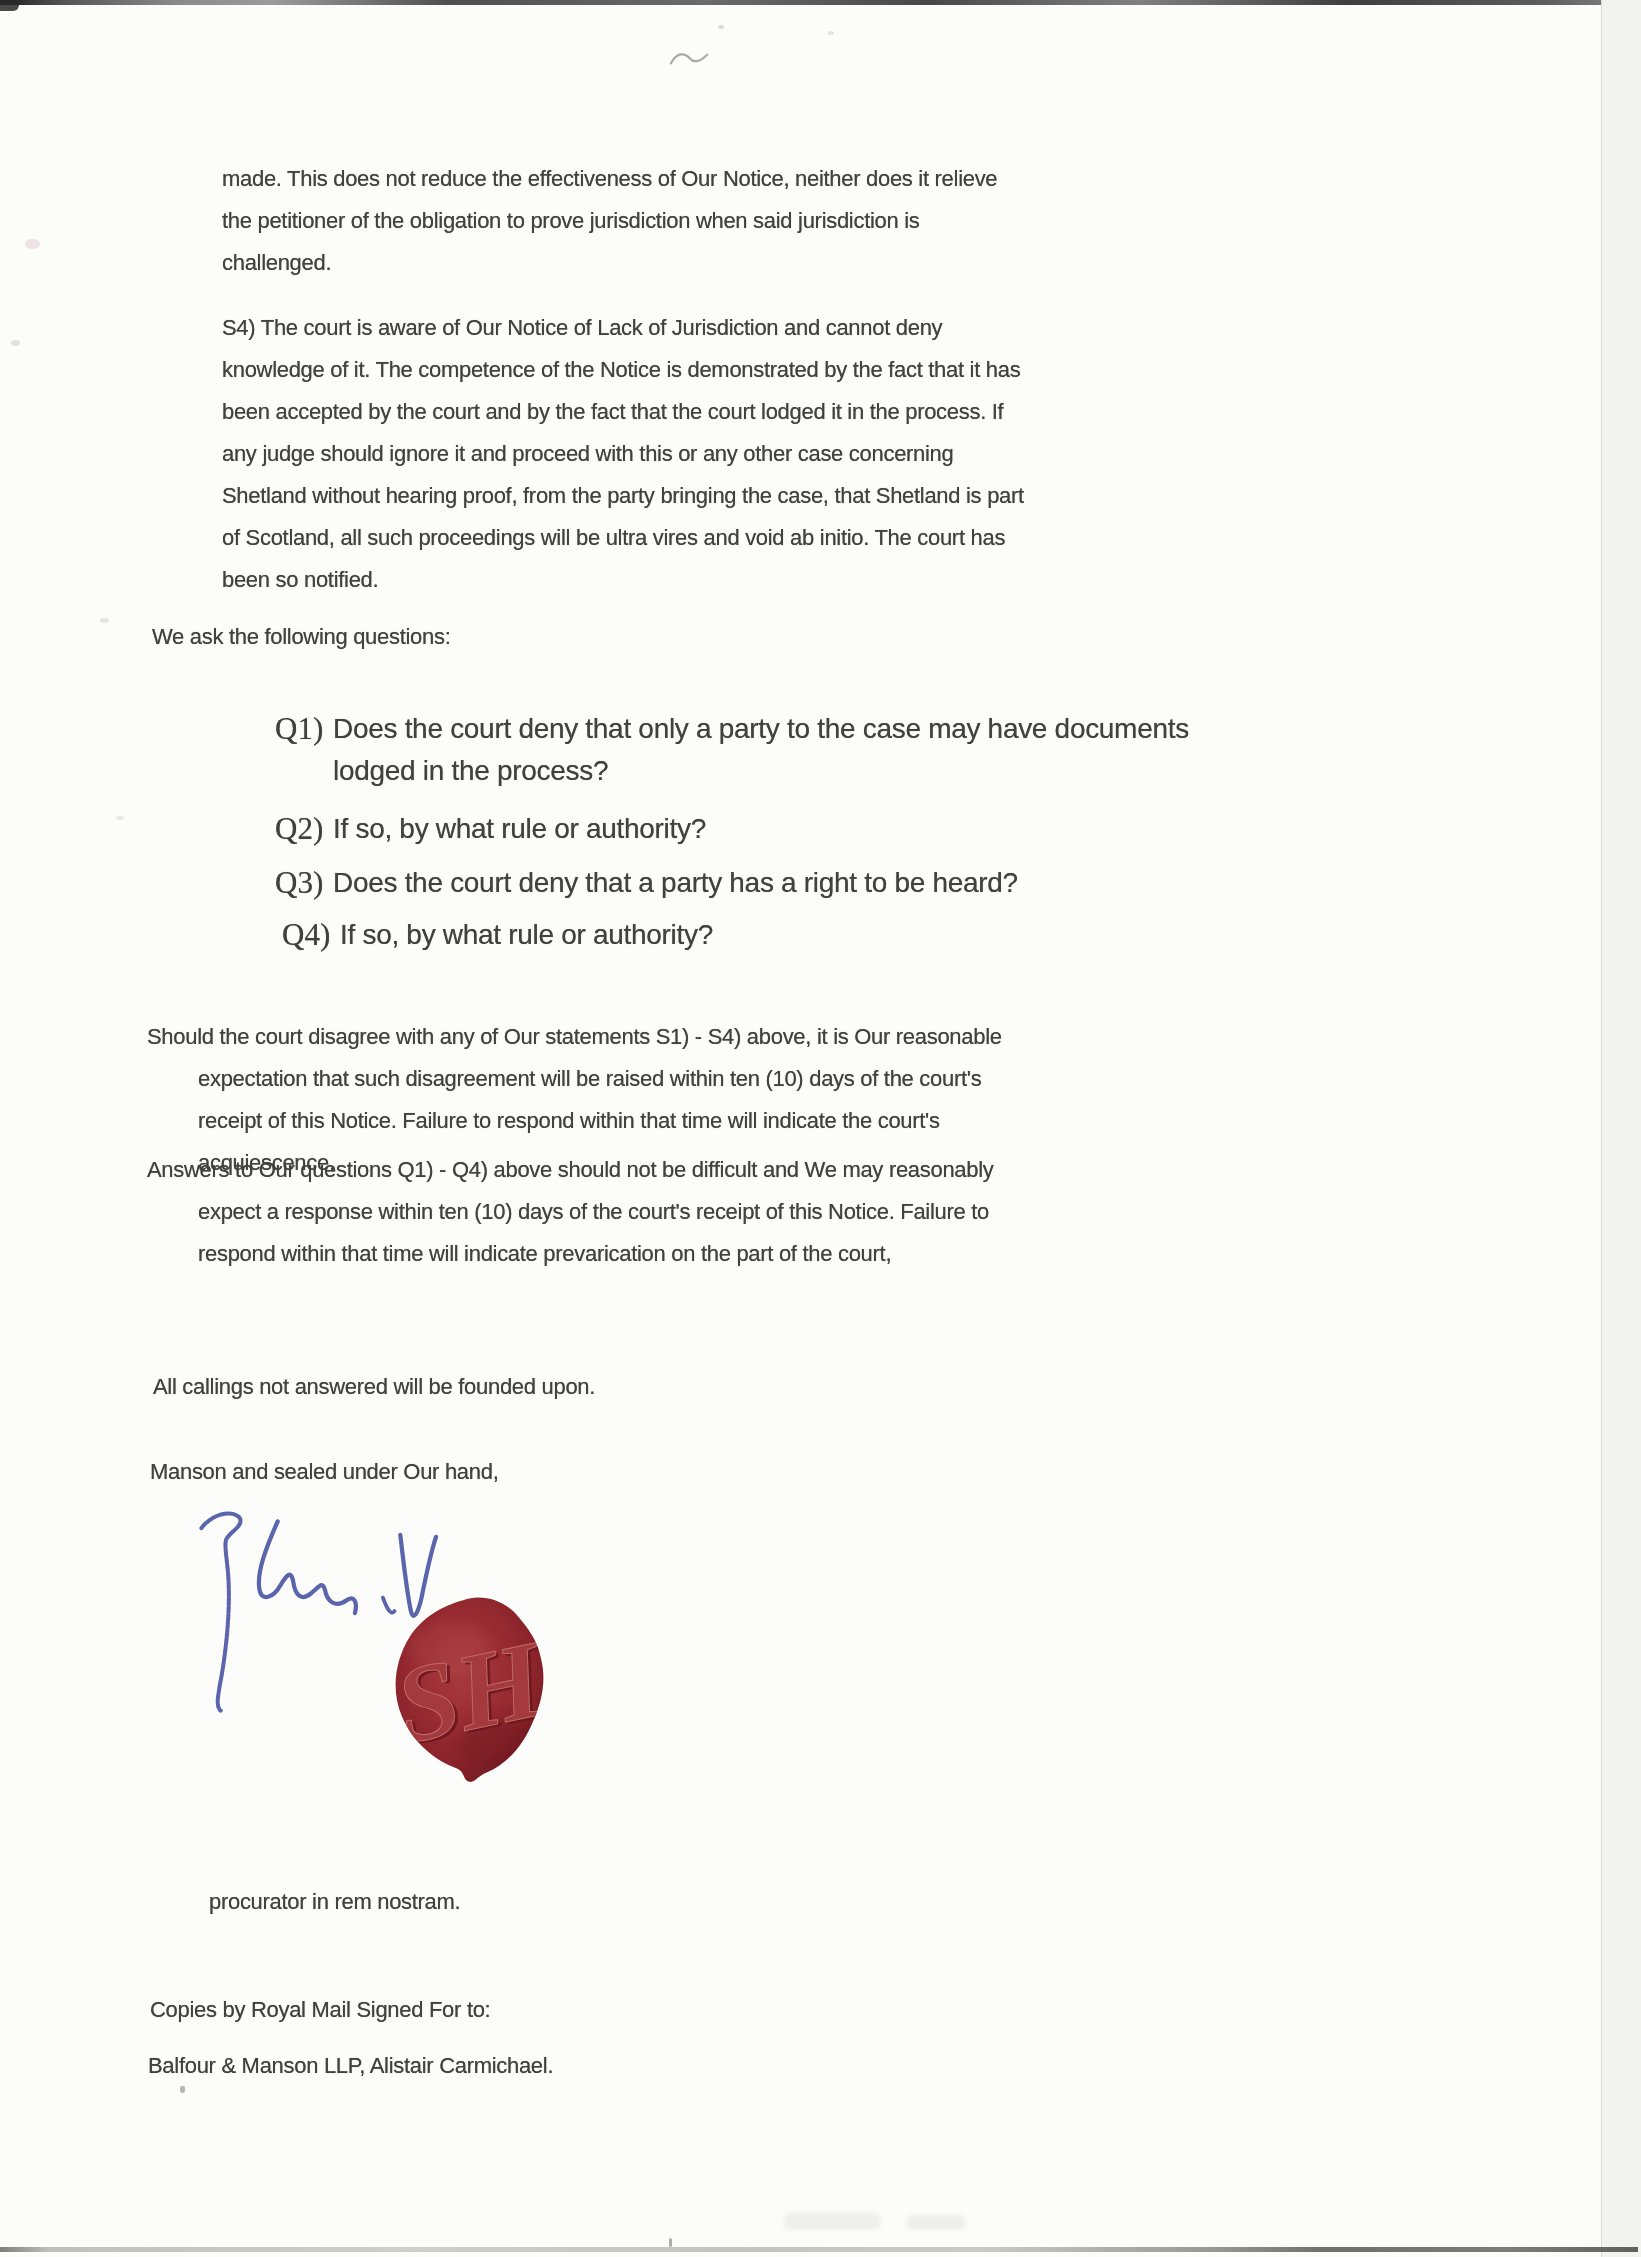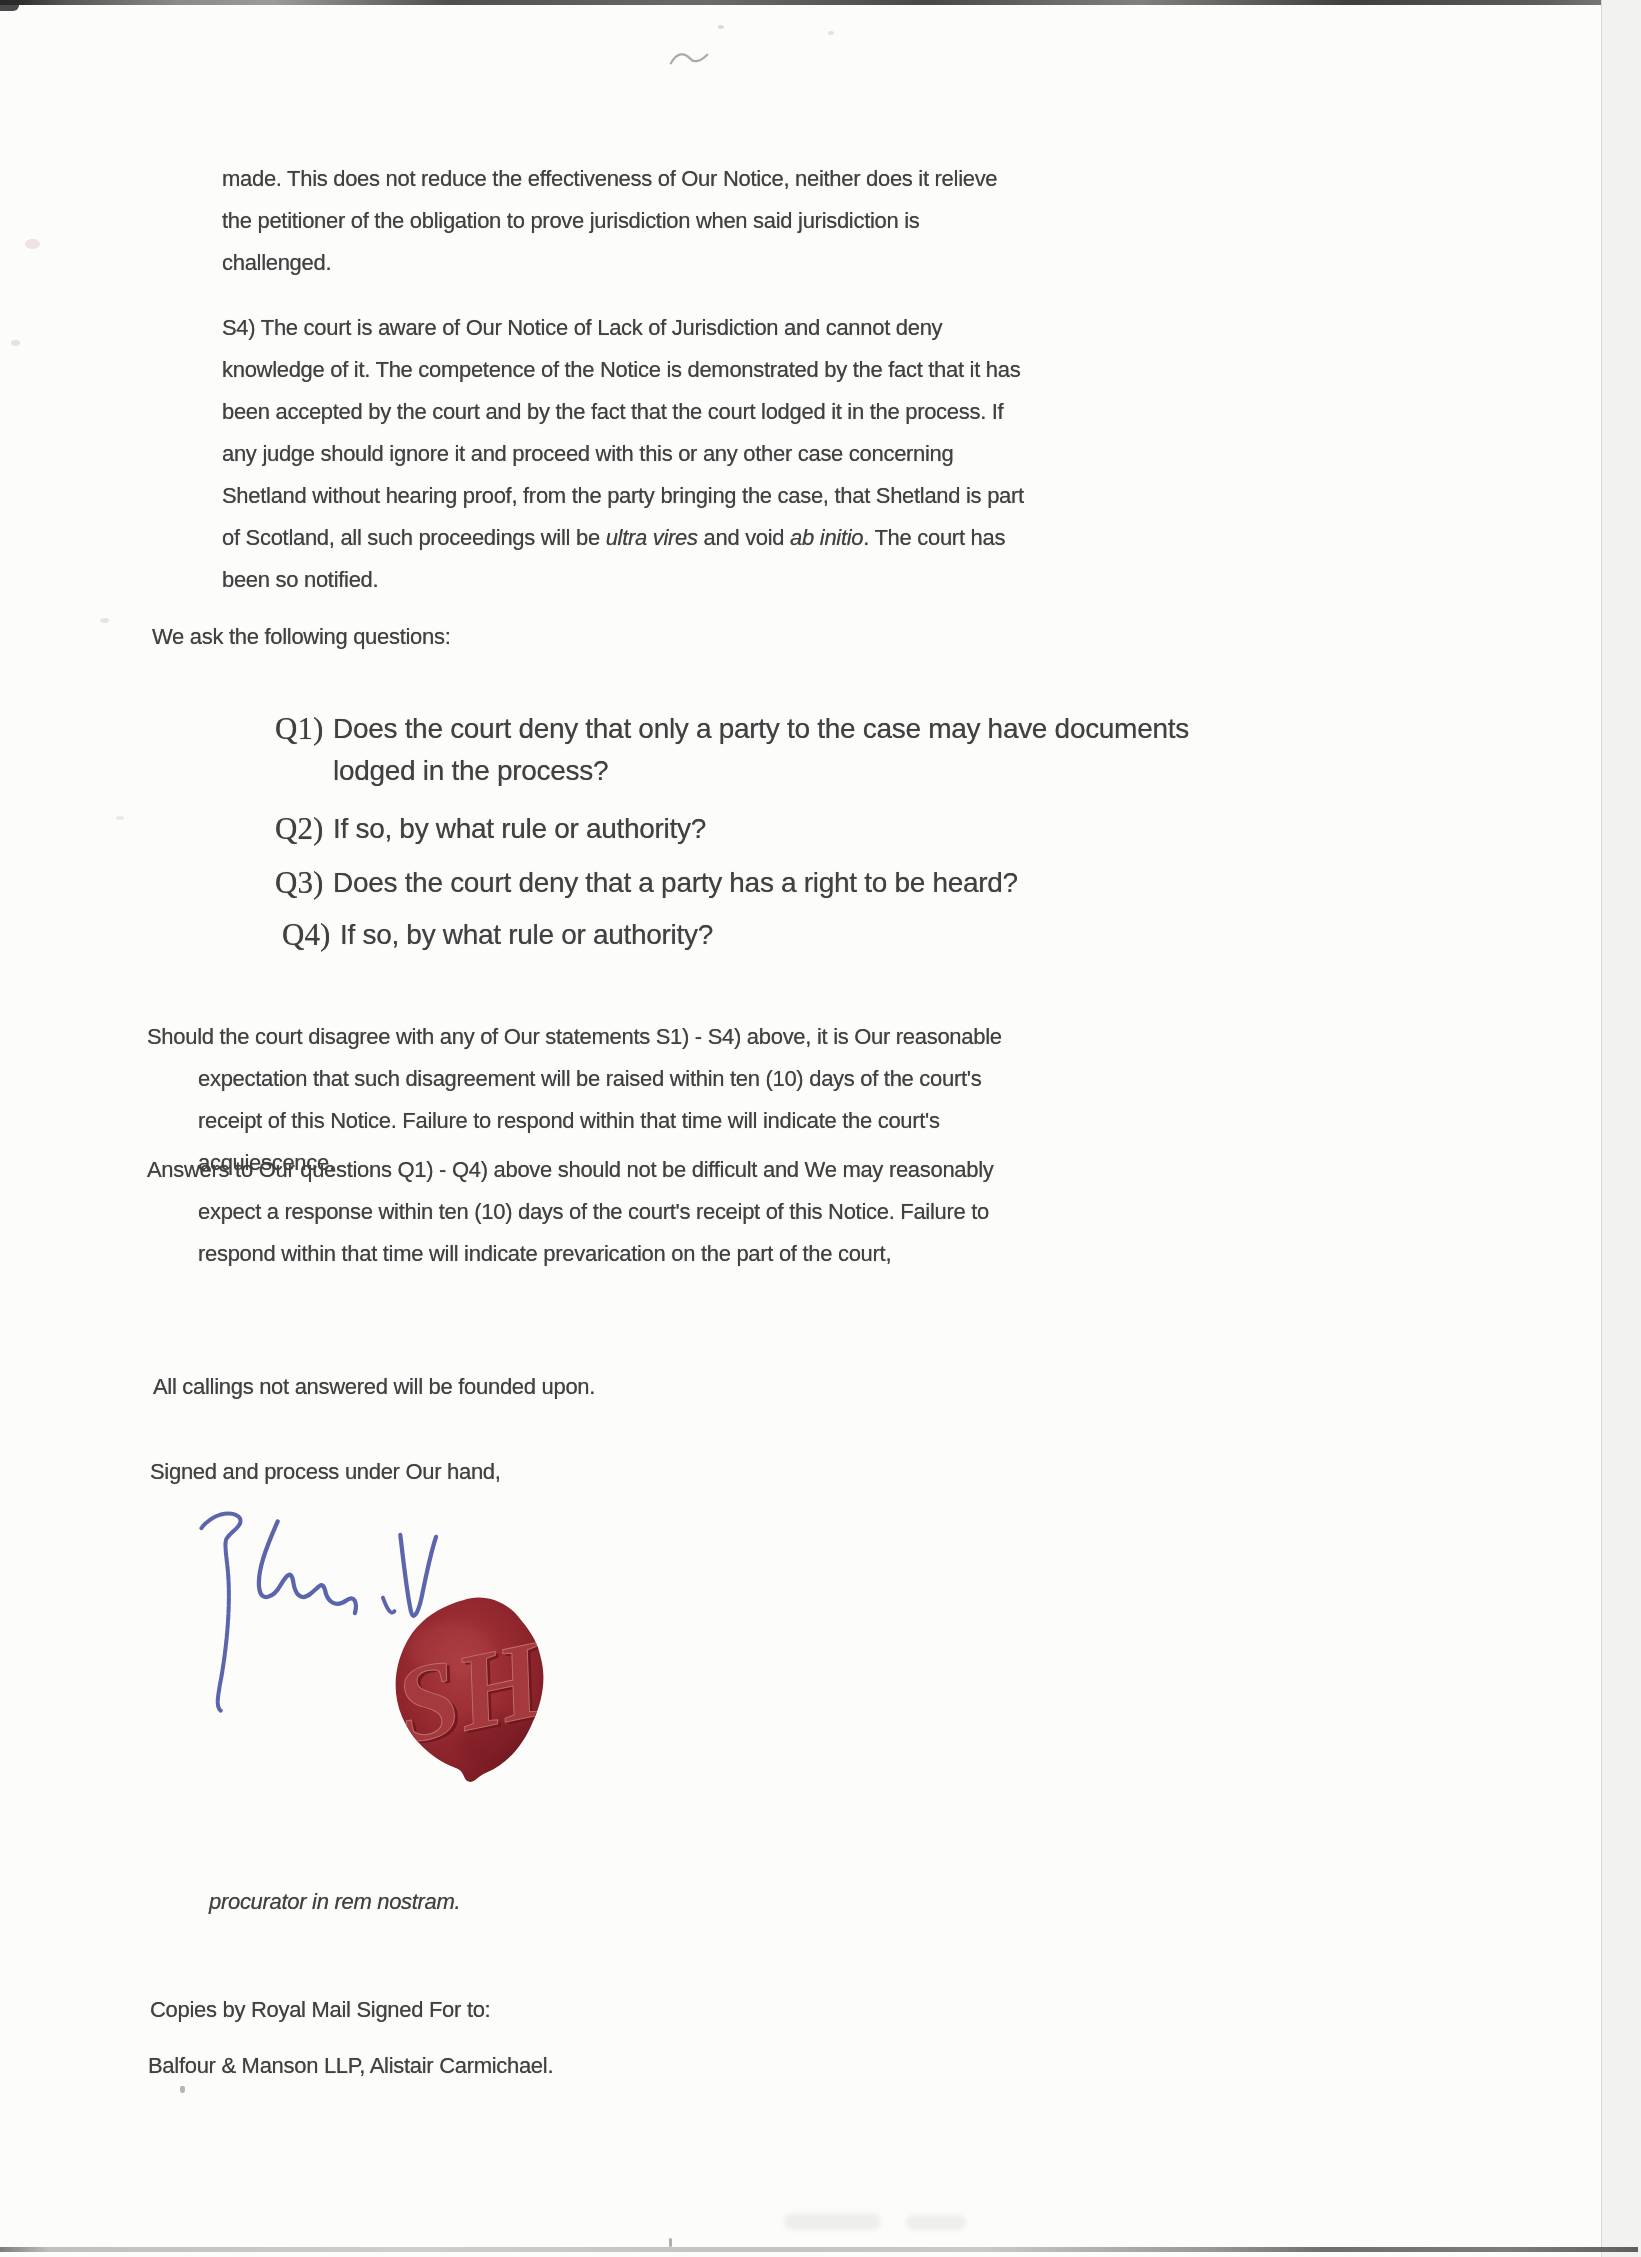--- a/index.html
+++ b/index.html
@@ -26,21 +26,21 @@
     position:absolute;left:0;top:2247px;width:1638px;height:4.8px;
     background:linear-gradient(90deg,#6f6f6f 0%,#b9b9b9 3%,#c9c9c9 25%,#bdbdbd 45%,#c4c4c4 60%,#8c8c8c 74%,#5f5f5f 81%,#6e6e6e 92%,#4f4f4f 100%);
     opacity:.9;
   }
   
   .txt{
     position:absolute;color:#414141;font-size:22px;line-height:42px;
     letter-spacing:-0.3px;white-space:pre-line;
     text-shadow:0 0 0.7px rgba(70,70,70,.75);
   }
-  .ital{font-style:italic;}
+  .ital{}
   .para-intro{left:222px;top:158px;width:1332px;}
   .para-s4{left:222px;top:307px;width:1332px;}
   .ask-heading{left:152px;top:616px;width:869px;}
   .qrow{position:absolute;display:flex;align-items:flex-start;}
   .qlabel{
     font-family:"Liberation Serif", serif;font-size:31px;line-height:42px;
     color:#404040;min-width:58px;text-shadow:0 0 0.7px rgba(70,70,70,.75);
   }
   .qtext{color:#414141;font-size:28px;line-height:42px;letter-spacing:-0.3px;
     white-space:pre-line;text-shadow:0 0 0.7px rgba(70,70,70,.75);width:1101px;}
@@ -126,21 +126,21 @@
 expectation that such disagreement will be raised within ten (10) days of the court's
 receipt of this Notice. Failure to respond within that time will indicate the court's
 acquiescence.</div>
 
   <div class="txt para-hang para-answers">Answers to Our questions Q1) - Q4) above should not be difficult and We may reasonably
 expect a response within ten (10) days of the court's receipt of this Notice. Failure to
 respond within that time will indicate prevarication on the part of the court,</div>
 
   <div class="txt line-callings">All callings not answered will be founded upon.</div>
 
-  <div class="txt line-signed">Signed and process under Our hand,</div>
+  <div class="txt line-signed">Manson and sealed under Our hand,</div>
 
   <svg class="signature" viewBox="0 0 290 235">
     <g fill="none" stroke="#4a55a4" stroke-linecap="round" stroke-linejoin="round" opacity=".9">
       <path d="M17,27 C28,12 50,7 57,17 C60,25 48,30 43,38 C40,44 44,60 45,80 C47,115 42,160 36,190 C34,203 32,212 37,216" stroke-width="4.2" stroke-dasharray="7 1.4"></path>
       <path d="M96,20 C85,45 74,72 77,90 C79,104 92,99 99,86 C105,76 110,70 112,82 C114,96 120,103 130,95 C139,88 142,81 145,91 C147,103 156,110 167,102 C175,96 179,103 176,115" stroke-width="4.4"></path>
       <path d="M205,99 C209,110 213,118 217,113" stroke-width="4"></path>
       <path d="M223,34 C226,60 230,96 234,113 C236,123 241,117 245,99 C250,74 256,48 260,36" stroke-width="4.4"></path>
     </g>
   </svg>
 

